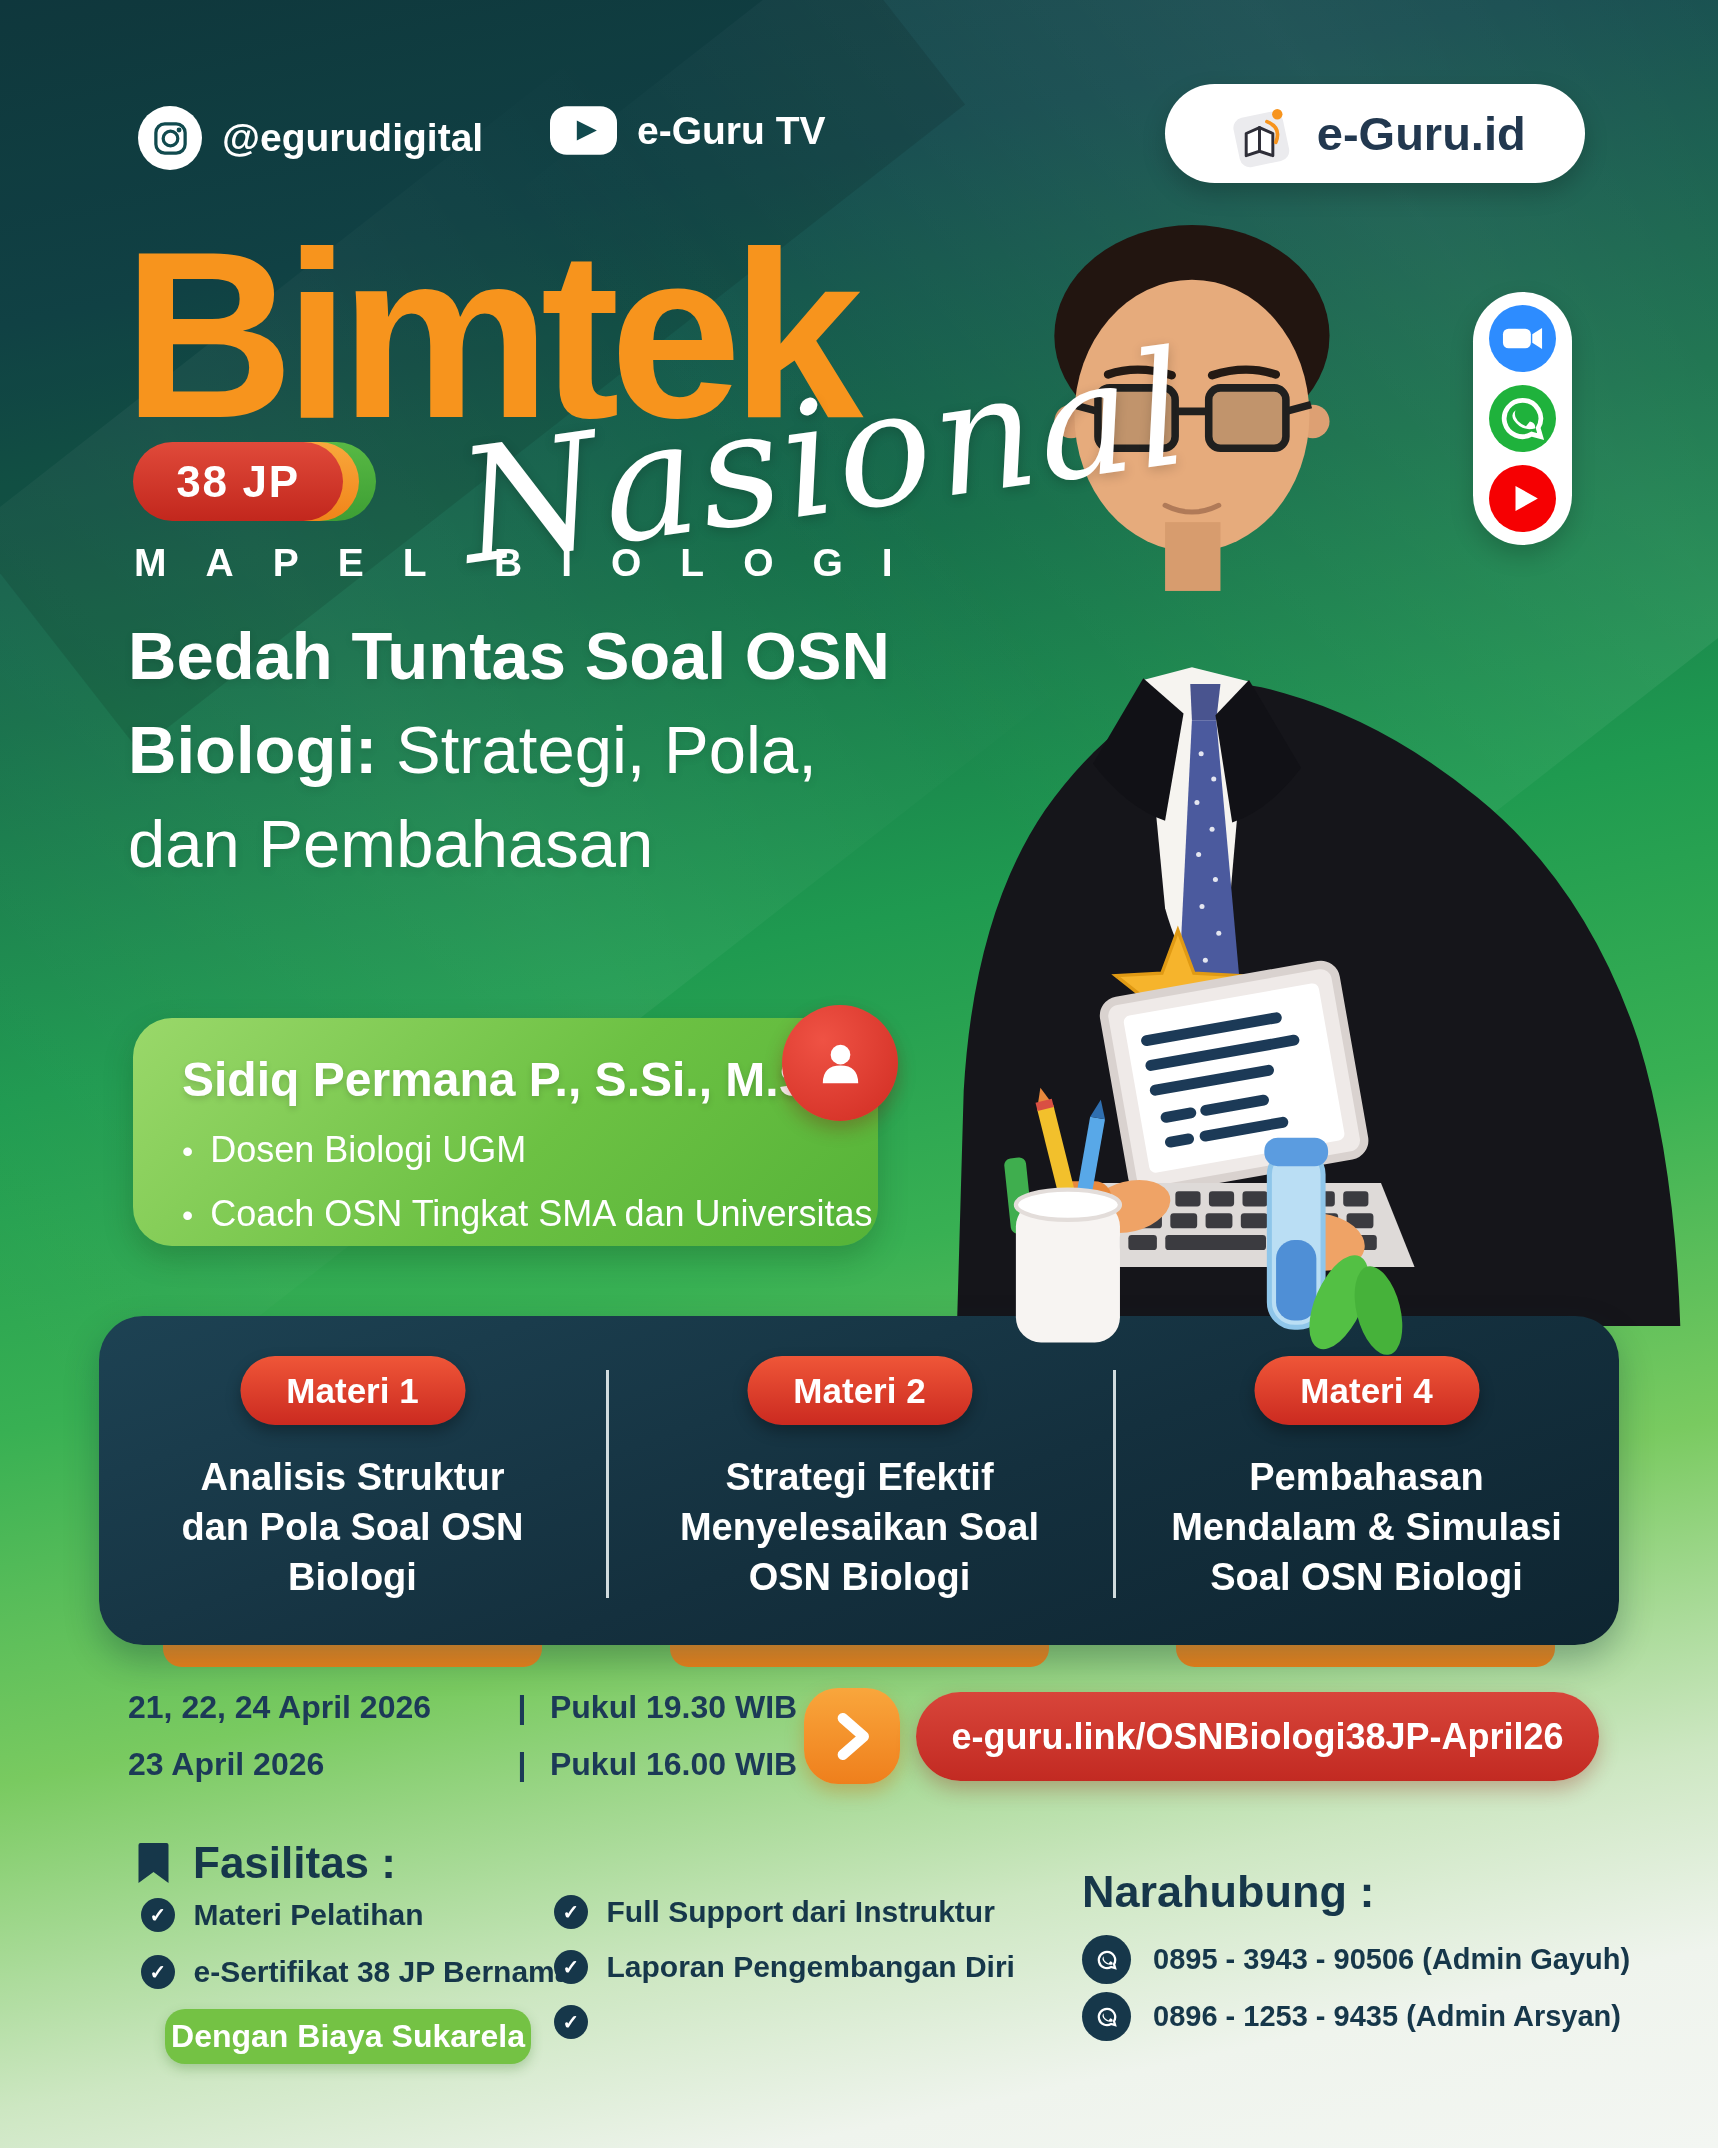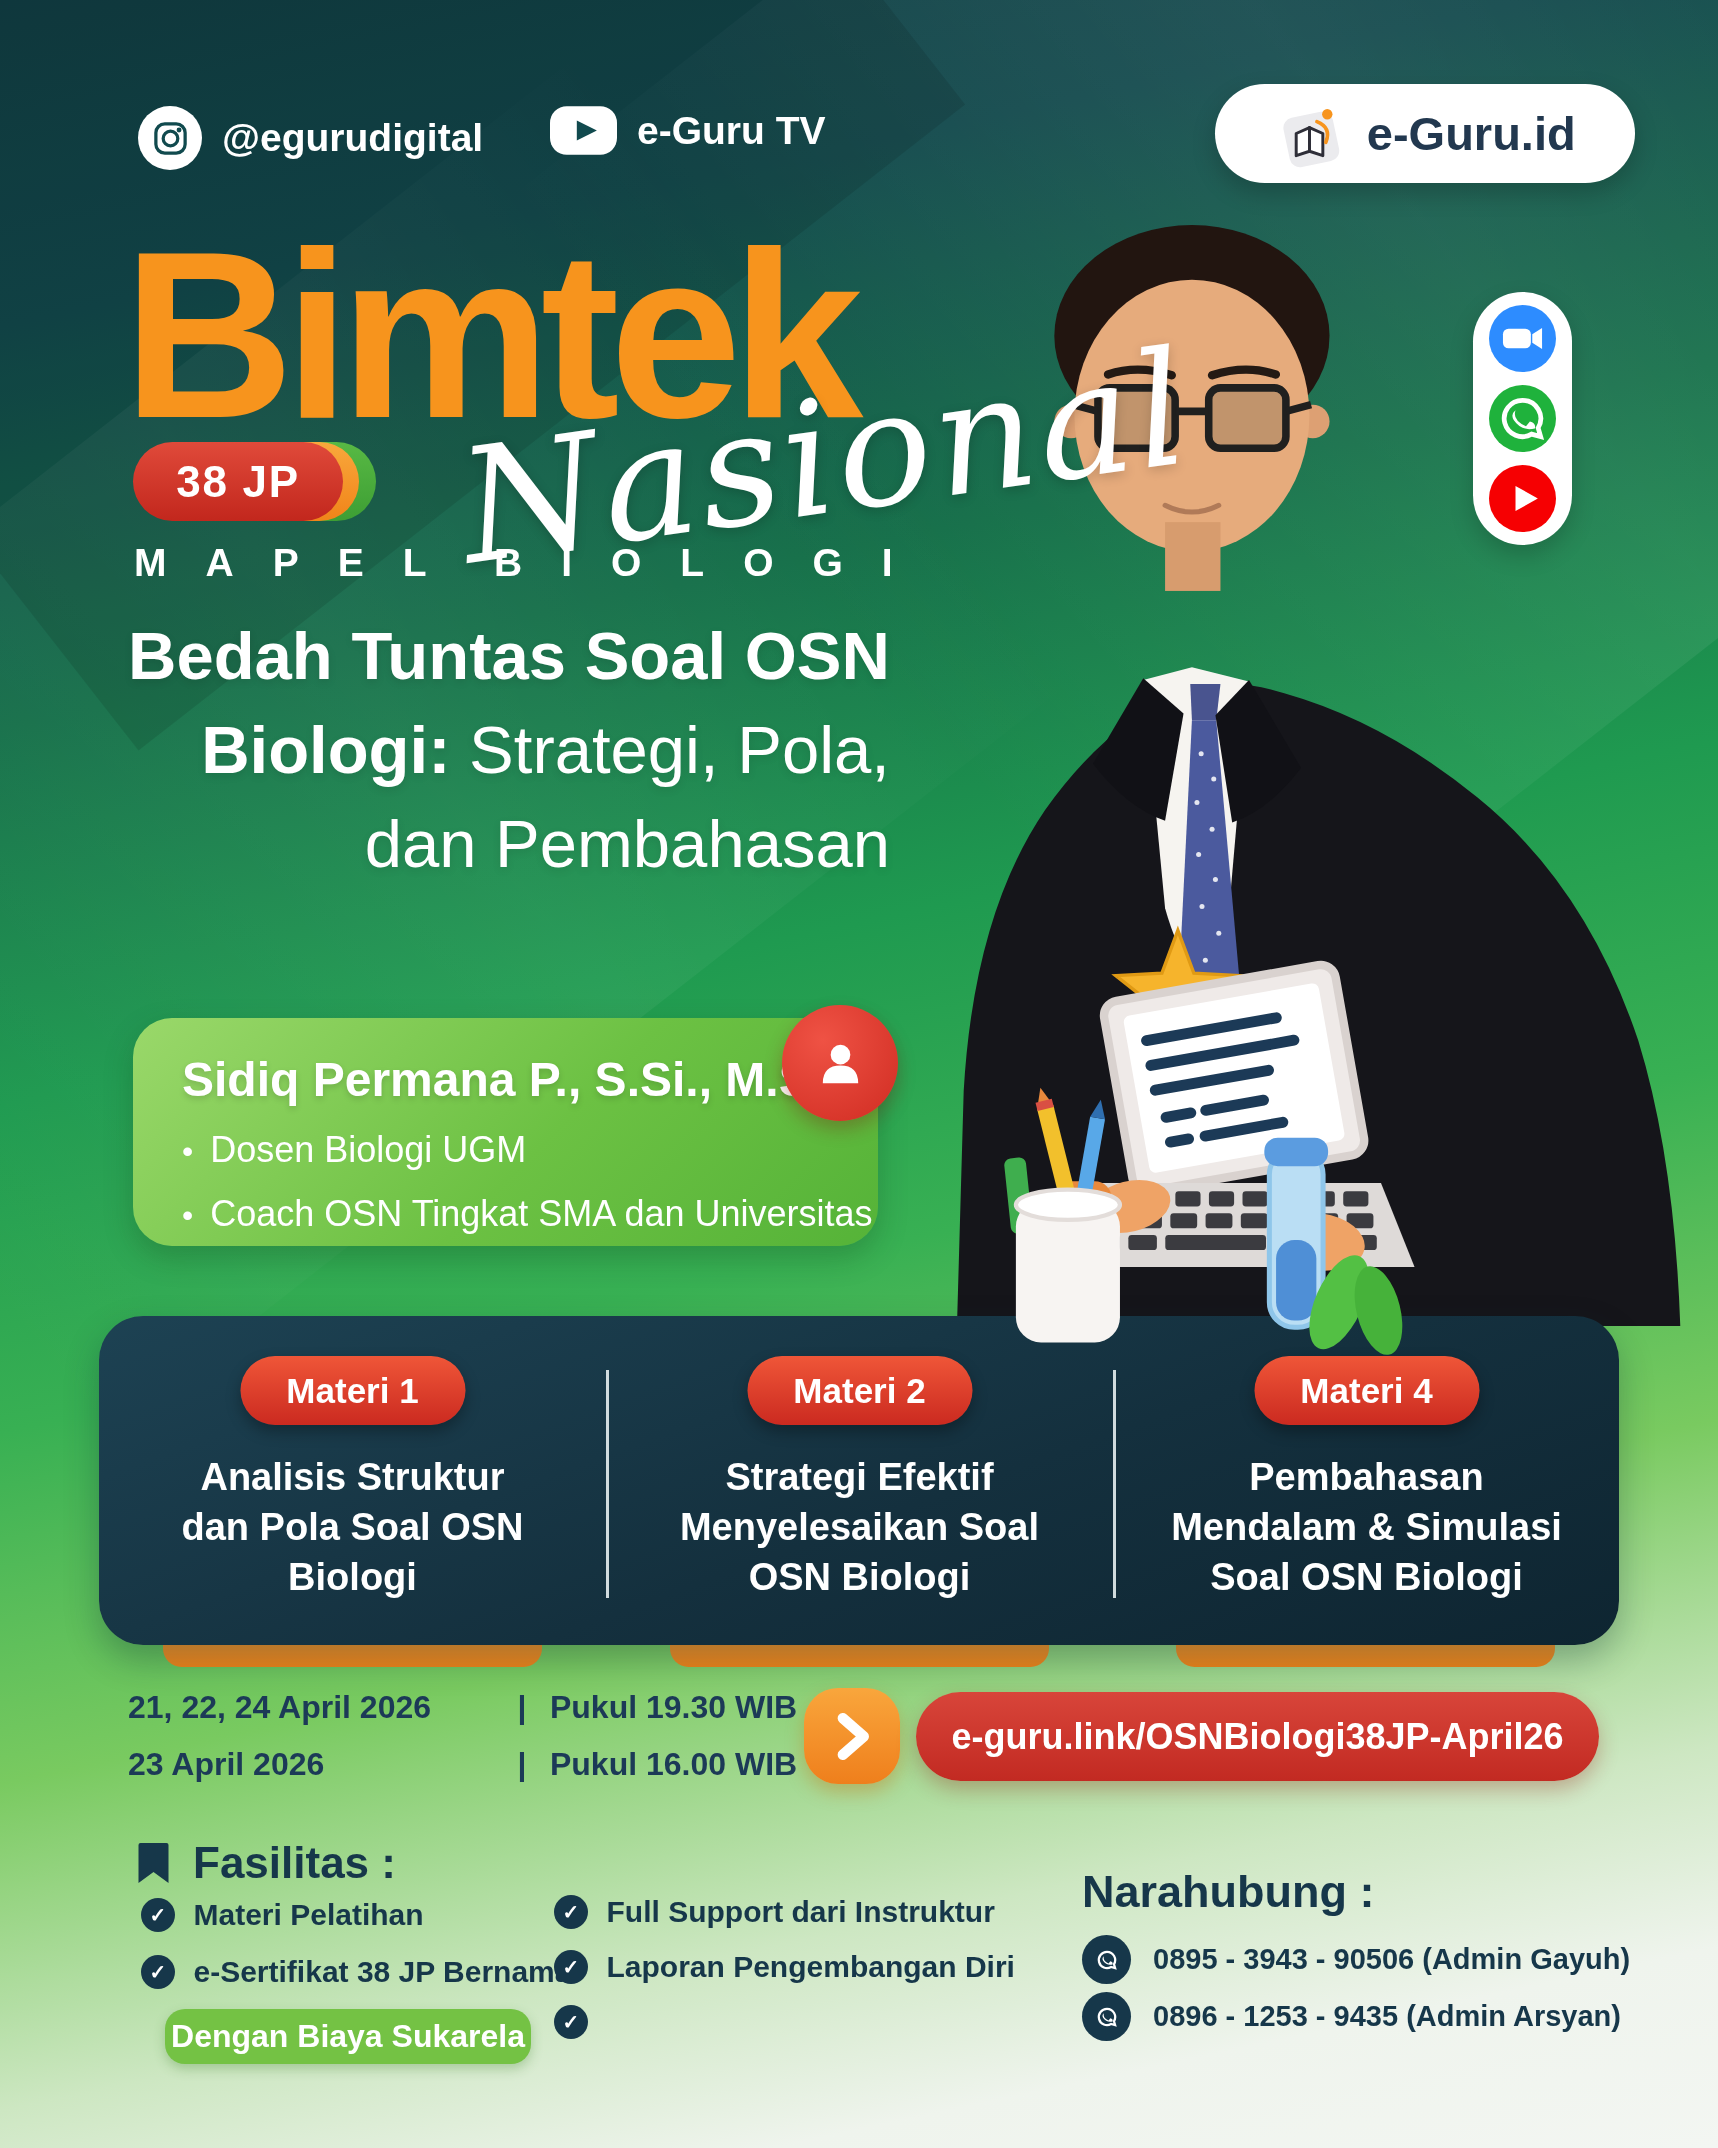--- a/index.html
+++ b/index.html
@@ -12,39 +12,39 @@
   .streak.b{left:-294px;top:352px;width:1259px;height:797px;transform:rotate(-38deg);
     background:linear-gradient(90deg,rgba(255,255,255,0) 0%,rgba(255,255,255,0.05) 55%,rgba(255,255,255,0) 100%);}
   .streak.c{left:-218px;top:-285px;width:1049px;height:797px;transform:rotate(-38deg);background:rgba(0,0,0,0.10);}
 
   
   .chip{position:absolute;top:106px;display:flex;align-items:center;gap:20px;color:#fff;font-weight:700;font-size:39px;}
   .chip.ig{left:138px}
   .chip.yt{left:550px}
   .round-icon{width:64px;height:64px;background:#fff;border-radius:50%;display:flex;align-items:center;justify-content:center;flex:0 0 auto;}
   .yt-badge{width:67px;height:49px;display:flex;align-items:center;justify-content:center;flex:0 0 auto;}
-  .brand-pill{position:absolute;left:1215px;top:84px;width:420px;height:99px;background:#fff;border-radius:50px;
+  .brand-pill{position:absolute;left:1165px;top:84px;width:420px;height:99px;background:#fff;border-radius:50px;
     display:flex;align-items:center;justify-content:center;gap:18.5px;box-shadow:0 10px 25px rgba(0,0,0,0.20);}
   .brand-pill .label{font-size:47px;font-weight:800;color:#22384f;}
 
   
   .bimtek{position:absolute;left:123px;top:216px;font-size:237px;line-height:1;font-weight:800;letter-spacing:-10px;color:#F7941D;z-index:4;}
   .nasional{position:absolute;left:451px;top:430px;font-size:158px;line-height:1;color:#fff;z-index:4;
     font-family:"DejaVu Serif",serif;font-style:italic;letter-spacing:3.4px;transform:rotate(-8deg);transform-origin:left top;
     text-shadow:0 3.4px 11.7px rgba(0,0,0,0.18);}
   .jp-layer{position:absolute;top:442px;height:79px;border-radius:40px;}
   .jp-green{left:166px;width:210px;background:linear-gradient(180deg,#58b944,#3d9e34);}
   .jp-orange{left:149px;width:210px;background:linear-gradient(180deg,#f9a83c,#f08419);}
   .jp-red{left:133px;width:210px;background:linear-gradient(180deg,#e04a3a,#c2271d);display:flex;align-items:center;justify-content:center;
     color:#fff;font-size:44px;font-weight:800;letter-spacing:1.7px;z-index:5;}
   .subject{position:absolute;left:134px;top:541px;color:#fff;font-size:39px;font-weight:600;z-index:4;display:flex;}
   .subject span{letter-spacing:39px;}
   .subject span+span{margin-left:28.5px;}
   .heading{position:absolute;left:128px;top:609px;z-index:4;color:#fff;font-size:67px;line-height:94px;font-weight:400;
-    text-shadow:0 2.5px 8.4px rgba(0,0,0,0.10);text-align:right;}
+    text-shadow:0 2.5px 8.4px rgba(0,0,0,0.10);}
   .heading b{font-weight:800;}
 
   
   .photo{position:absolute;left:831px;top:210px;width:888px;height:1116px;z-index:2;}
 
   
   .social-pill{position:absolute;left:1473px;top:292px;width:99px;height:253px;background:#fff;border-radius:50px;z-index:6;
     display:flex;flex-direction:column;align-items:center;justify-content:center;gap:13.4px;box-shadow:0 10px 23.5px rgba(0,0,0,0.18);}
   .soc{width:67px;height:67px;border-radius:50%;display:flex;align-items:center;justify-content:center;}
 

